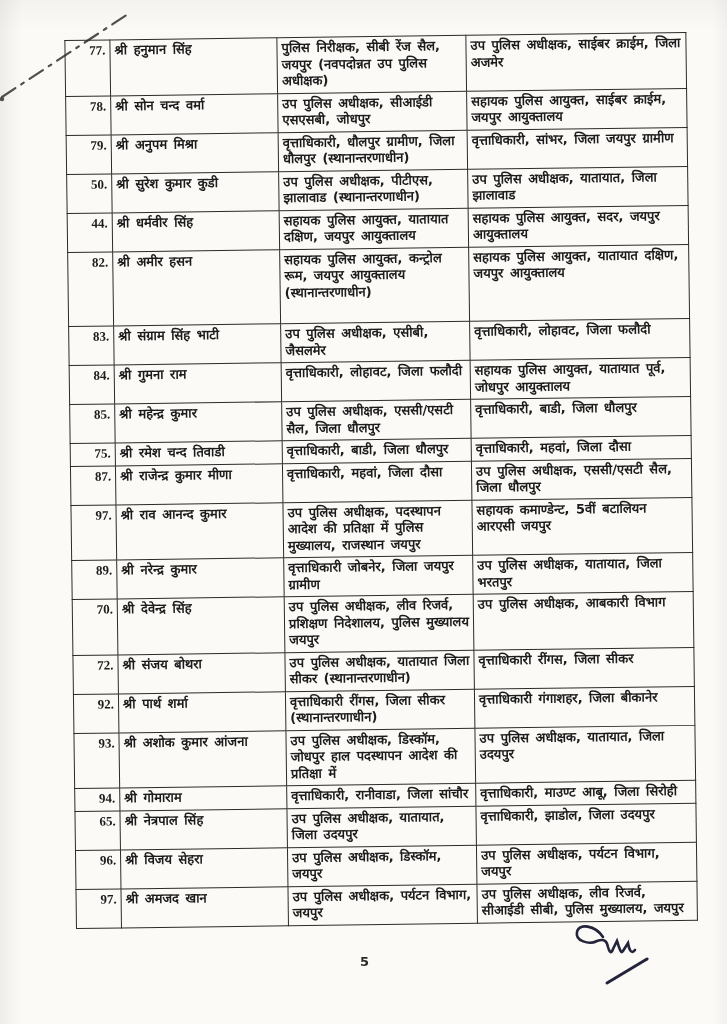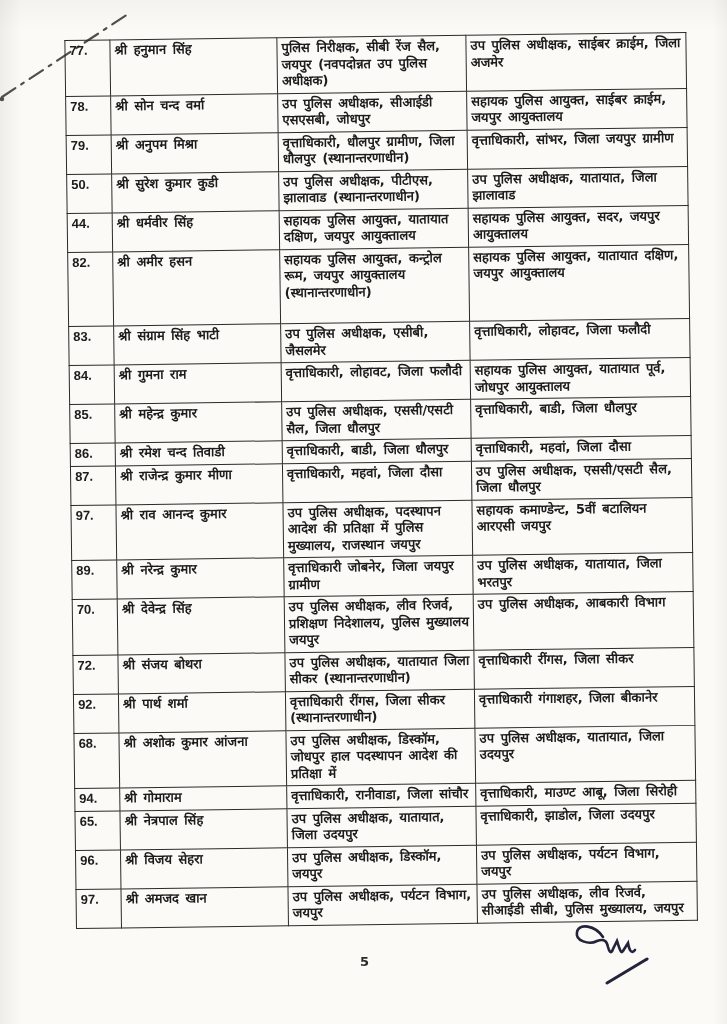--- a/index.html
+++ b/index.html
@@ -39,24 +39,24 @@
     vertical-align: top;
     padding: 2px 4px 3px 4px;
     font-size: 13px;
     line-height: 1.27;
     font-weight: bold;
     letter-spacing: 0px;
     word-spacing: 2px;
   }
   td.c-sno {
     width: 36px;
-    text-align: left;
+    text-align: right;
     padding-right: 5px;
     padding-top: 4px;
-    font-family: Liberation Sans, sans-serif;
+    font-family: Liberation Serif, serif;
     font-size: 13.5px;
   }
   td.c-name  { width: 158px; padding-top: 4px; }
   td.c-from  { width: 180px; }
   td.c-to    { width: 211px; }
   tr.tall-row td { padding-bottom: 22px; }
   .page-number {
     position: absolute;
     left: 360px; top: 954px;
     font-size: 13px;
@@ -134,21 +134,21 @@
           <td class="c-from">वृत्ताधिकारी, लोहावट, जिला फलौदी</td>
           <td class="c-to">सहायक पुलिस आयुक्त, यातायात पूर्व, जोधपुर आयुक्तालय</td>
         </tr>
         <tr>
           <td class="c-sno">85.</td>
           <td class="c-name">श्री महेन्द्र कुमार</td>
           <td class="c-from">उप पुलिस अधीक्षक, एससी/एसटी सैल, जिला धौलपुर</td>
           <td class="c-to">वृत्ताधिकारी, बाडी, जिला धौलपुर</td>
         </tr>
         <tr>
-          <td class="c-sno">86.</td>
+          <td class="c-sno">75.</td>
           <td class="c-name">श्री रमेश चन्द तिवाडी</td>
           <td class="c-from">वृत्ताधिकारी, बाडी, जिला धौलपुर</td>
           <td class="c-to">वृत्ताधिकारी, महवां, जिला दौसा</td>
         </tr>
         <tr>
           <td class="c-sno">87.</td>
           <td class="c-name">श्री राजेन्द्र कुमार मीणा</td>
           <td class="c-from">वृत्ताधिकारी, महवां, जिला दौसा</td>
           <td class="c-to">उप पुलिस अधीक्षक, एससी/एसटी सैल, जिला धौलपुर</td>
         </tr>
@@ -176,21 +176,21 @@
           <td class="c-from">उप पुलिस अधीक्षक, यातायात जिला सीकर (स्थानान्तरणाधीन)</td>
           <td class="c-to">वृत्ताधिकारी रींगस, जिला सीकर</td>
         </tr>
         <tr>
           <td class="c-sno">92.</td>
           <td class="c-name">श्री पार्थ शर्मा</td>
           <td class="c-from">वृत्ताधिकारी रींगस, जिला सीकर (स्थानान्तरणाधीन)</td>
           <td class="c-to">वृत्ताधिकारी गंगाशहर, जिला बीकानेर</td>
         </tr>
         <tr>
-          <td class="c-sno">68.</td>
+          <td class="c-sno">93.</td>
           <td class="c-name">श्री अशोक कुमार आंजना</td>
           <td class="c-from">उप पुलिस अधीक्षक, डिस्कॉम, जोधपुर हाल पदस्थापन आदेश की प्रतिक्षा में</td>
           <td class="c-to">उप पुलिस अधीक्षक, यातायात, जिला उदयपुर</td>
         </tr>
         <tr>
           <td class="c-sno">94.</td>
           <td class="c-name">श्री गोमाराम</td>
           <td class="c-from">वृत्ताधिकारी, रानीवाडा, जिला सांचौर</td>
           <td class="c-to">वृत्ताधिकारी, माउण्ट आबू, जिला सिरोही</td>
         </tr>

